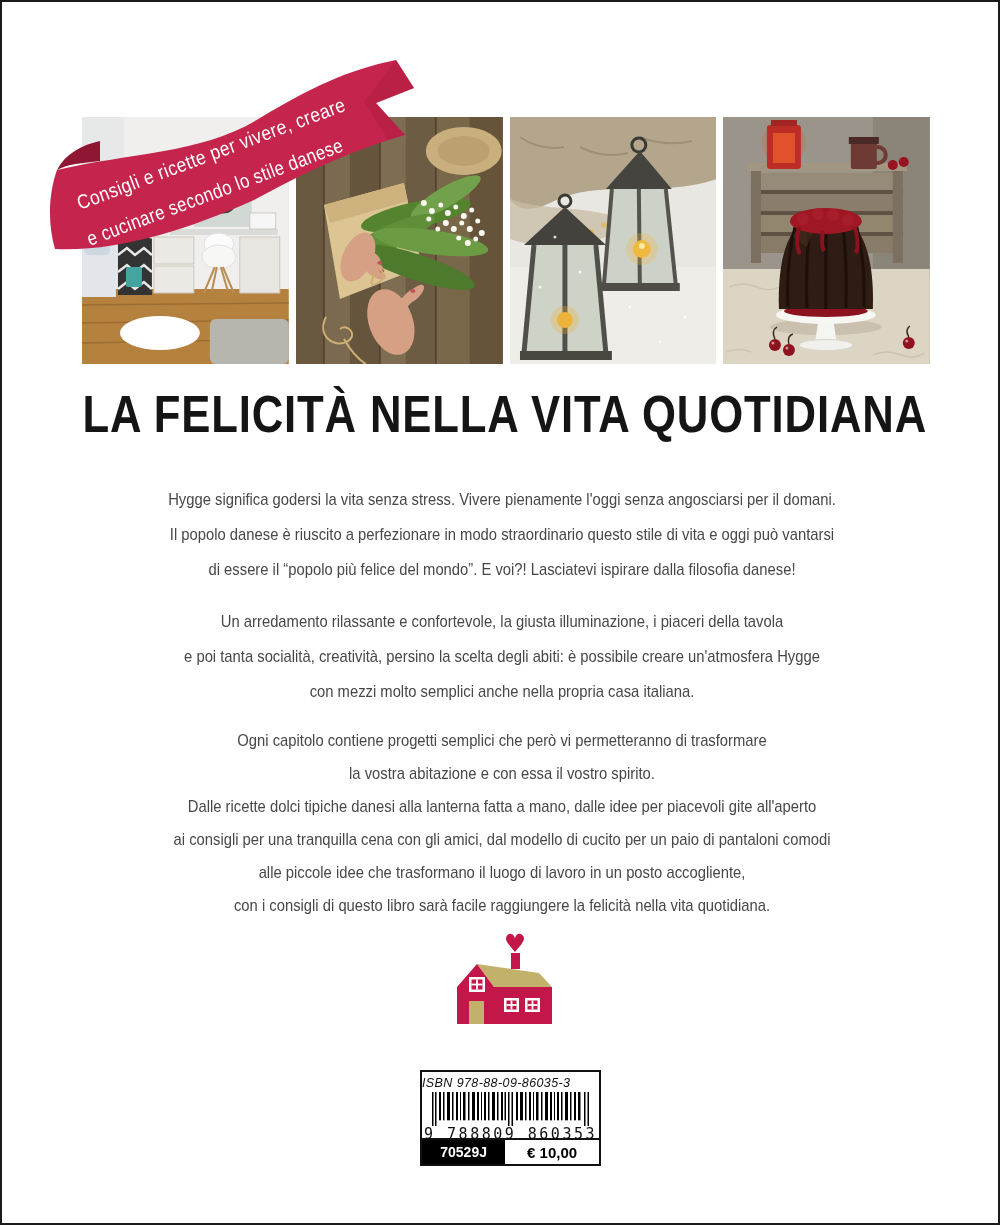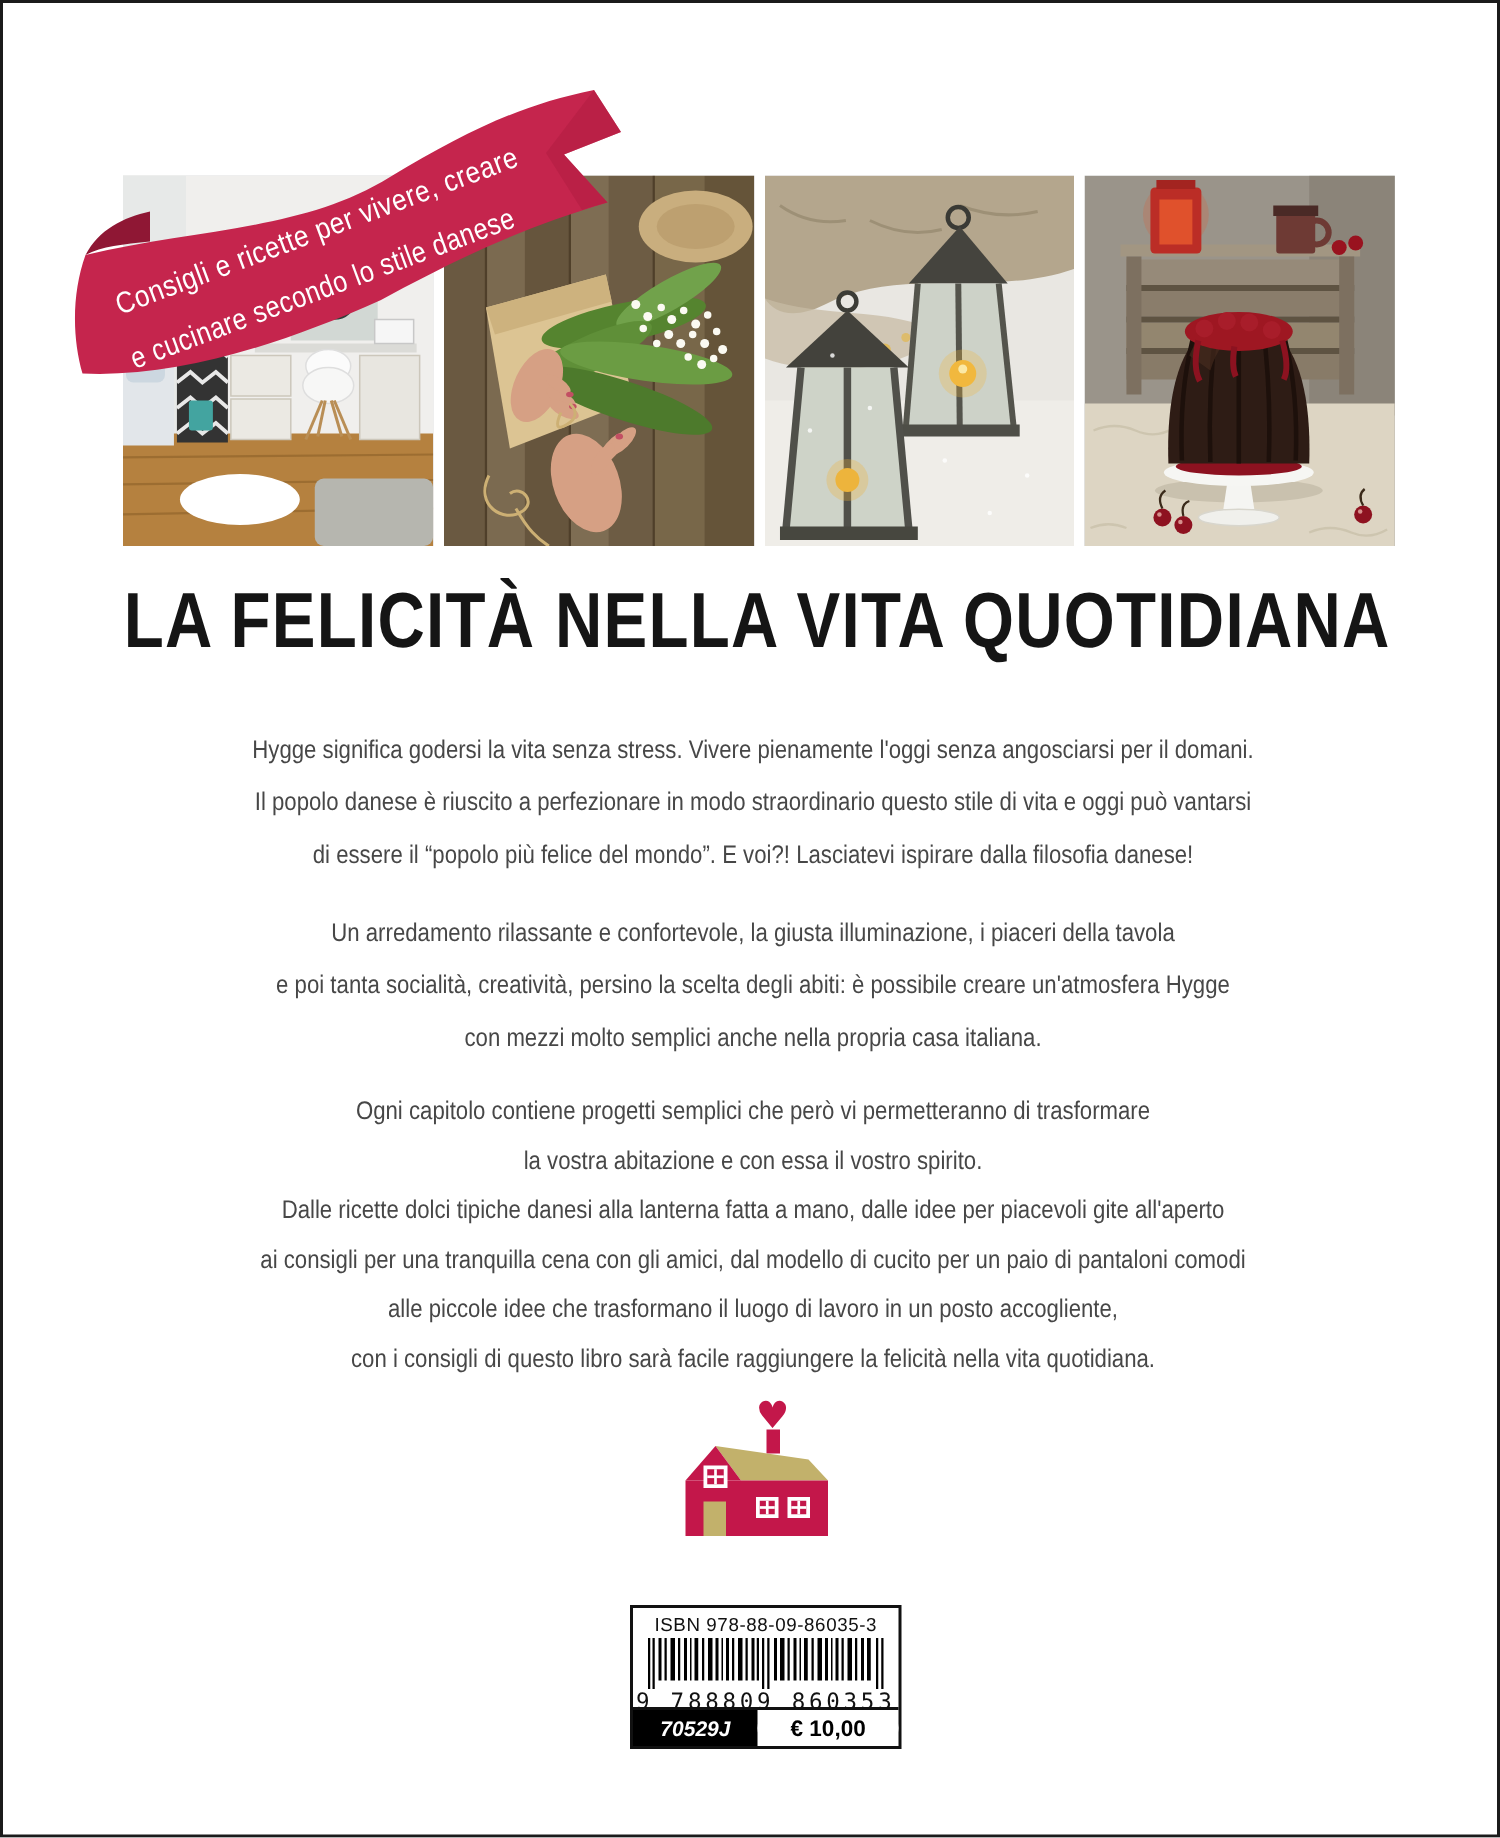--- a/index.html
+++ b/index.html
@@ -70,49 +70,49 @@
   
   .barcode {
     position:absolute; left:418px; top:1068px;
     width:181px; height:96px;
     background:#fff;
     border:2px solid #111;
     z-index:2;
   }
   .barcode .isbn {
     margin-top:4px;
-    text-align:center;
     font-size:12.5px;
     letter-spacing:.4px;
     color:#111;
+    font-style:italic;
   }
   .barcode svg.bars { display:block; margin:2px auto 0; width:160px; height:34px; }
   .barcode .digits {
     text-align:center;
     font-family:"DejaVu Sans Mono", monospace;
     font-size:15px;
     letter-spacing:2.5px;
     color:#111;
     margin-top:-1px;
   }
   .barcode .bottom-row {
     position:absolute; left:0; right:0; bottom:0;
     height:26px;
     border-top:2px solid #111;
     display:flex;
   }
   .barcode .code-cell {
     width:47%; background:#000; color:#fff;
     display:flex; align-items:center; justify-content:center;
-    font-weight:700; font-style:italic; font-size:14px;
+    font-weight:700; font-size:14px;
   }
   .barcode .price-cell {
     flex:1; background:#fff; color:#000;
     display:flex; align-items:center; justify-content:center;
-    font-weight:700; font-size:15px;border-radius:12px;
+    font-weight:700; font-size:15px;
   }
 </style>
 </head>
 <body>
 
 <div class="page">
 
   <div class="photo-strip">
 
     <div class="photo">

